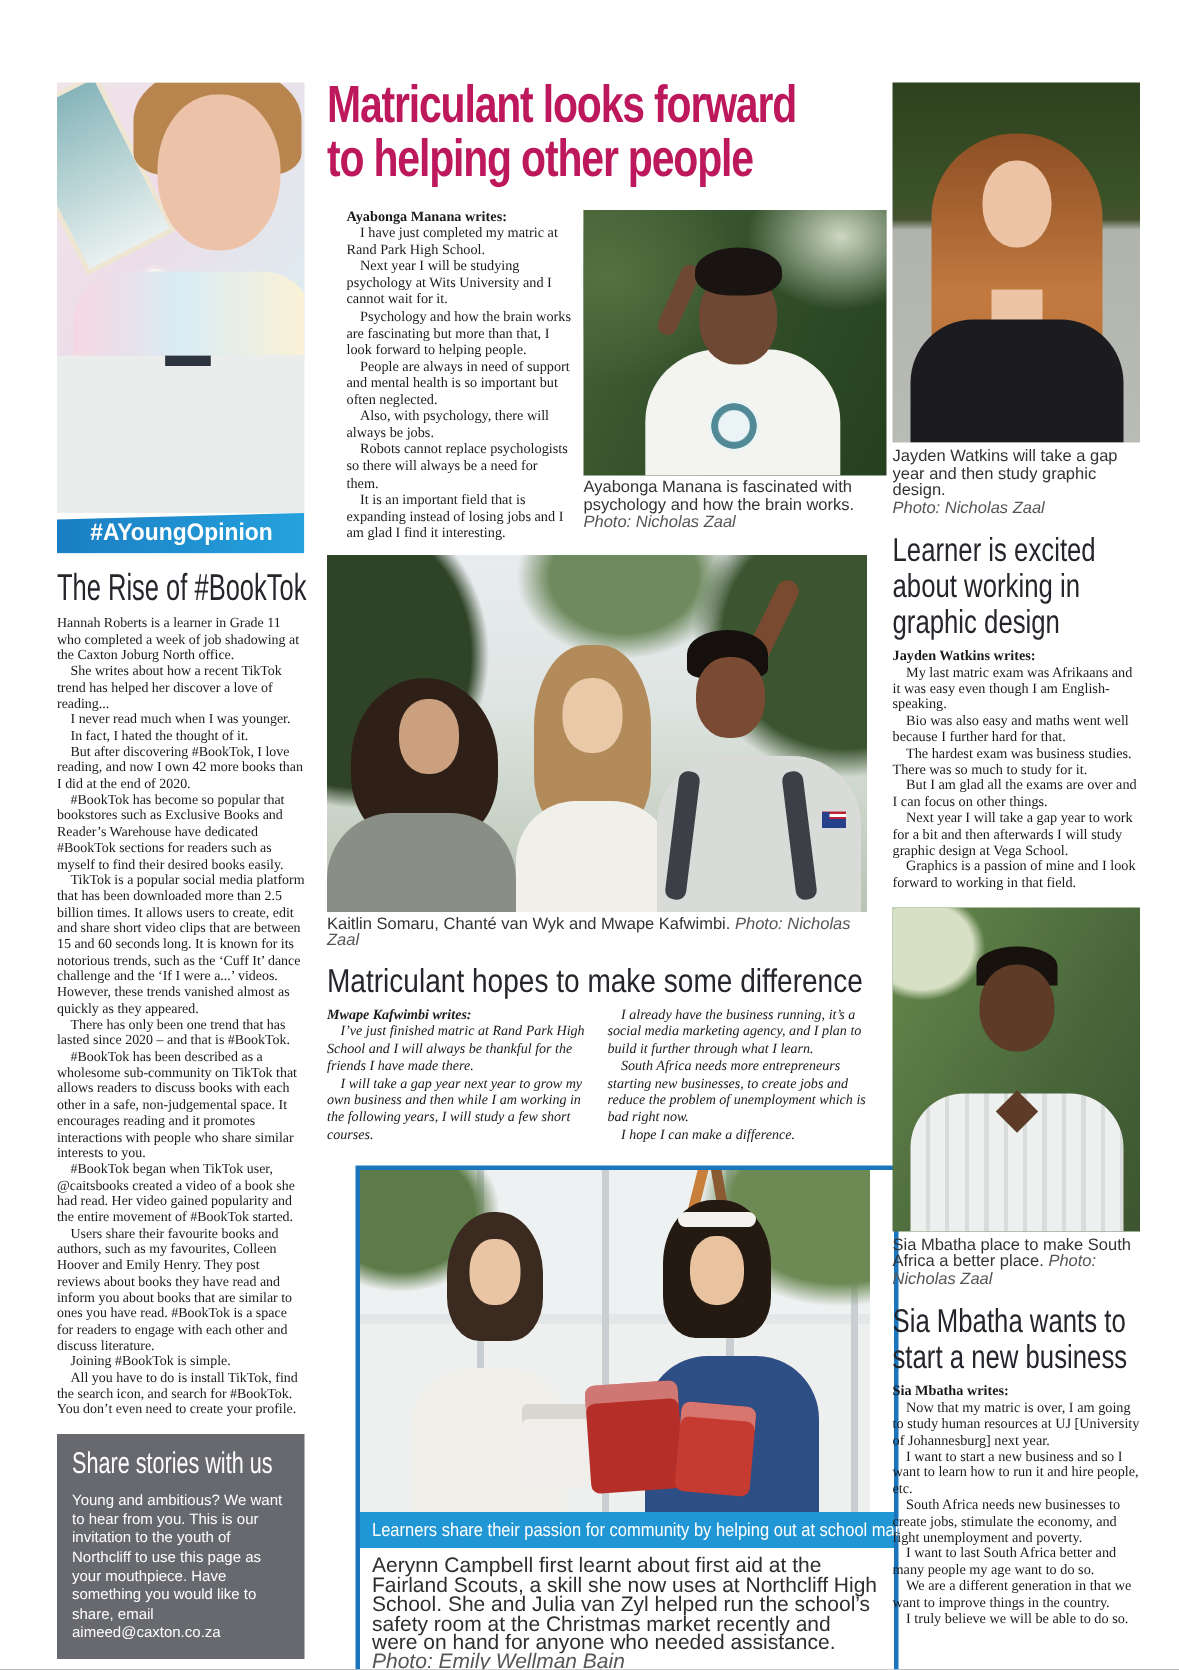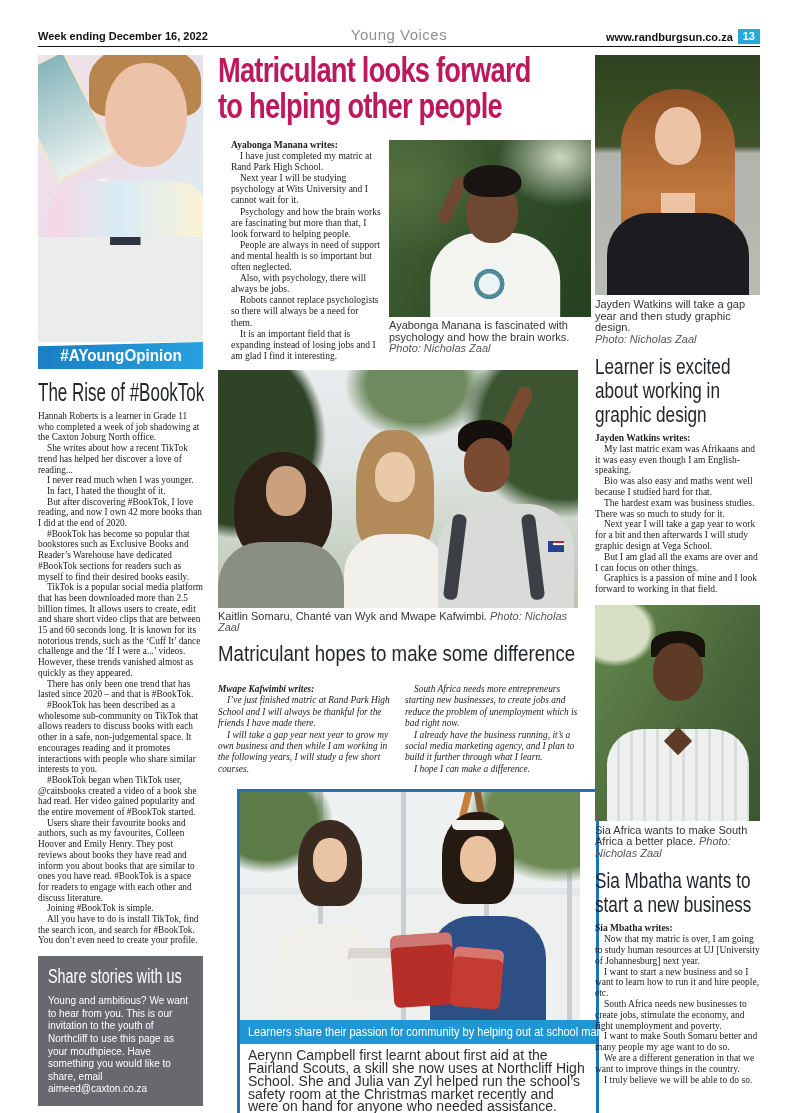--- a/index.html
+++ b/index.html
@@ -105,21 +105,21 @@
   .ph-group .g3arm { position:absolute; right:58px; top:14px; width:15px; height:72px; background:#7a4a30; border-radius:8px; transform:rotate(26deg); }
   .ph-group .g3hair { position:absolute; right:66px; bottom:156px; width:54px; height:32px; background:#15100d; border-radius:50% 50% 20% 20%; }
   .ph-group .g3face { position:absolute; right:68px; bottom:116px; width:46px; height:54px; background:#7a4a32; border-radius:46%; }
   .ph-group .g3body { position:absolute; right:4px; bottom:0; width:136px; height:104px; background:#d9dbd8; border-radius:46px 46px 0 0; }
   .ph-group .strap { position:absolute; right:116px; bottom:8px; width:14px; height:86px; background:#3c3f46; border-radius:6px; transform:rotate(7deg); }
   .ph-group .strap2 { right:38px; transform:rotate(-7deg); }
   .ph-group .flag { position:absolute; right:14px; bottom:56px; width:16px; height:11px;
     background:repeating-linear-gradient(#b23 0 2px,#fff 2px 4px); box-shadow:inset 5px -6px 0 0 #27408b; }
 
   .mid-caption { margin:3px 0 6px; }
-  .mid-h2-wrap { margin:8px 0 18px;text-align:center; }
+  .mid-h2-wrap { margin:8px 0 6px;text-align:center; }
   .row2 { display:flex; gap:14px; }
   .row2 .c { flex:1; }
 
   .market-box { margin:14px 0 0 19px; width:362px; border:3px solid #1b75bc; background:#fff; }
   .ph-market { width:340px; height:228px;
     background:
       radial-gradient(110px 90px at 8% 12%, #5d7b49 0 45%, rgba(0,0,0,0) 60%),
       radial-gradient(150px 110px at 94% 10%, #6d8a55 0 48%, rgba(0,0,0,0) 62%),
       repeating-linear-gradient(90deg, rgba(200,206,210,0) 0 78px, #c8ced2 78px 83px),
       linear-gradient(#eef1f2 0 42%, #e3e7e8 42% 45%, #eef0ef 45% 100%); }
@@ -160,28 +160,20 @@
   .ph-sia .face { position:absolute; left:50%; top:38px; transform:translateX(-50%); width:50px; height:58px; background:#5d3b27; border-radius:48%; }
   .ph-sia .shirt { position:absolute; left:50%; bottom:0; transform:translateX(-50%); width:142px; height:92px; border-radius:36px 36px 0 0;
     background:repeating-linear-gradient(90deg,#eef0ef 0 10px,#d9dcda 10px 13px); }
   .ph-sia .collar { position:absolute; left:50%; bottom:70px; transform:translateX(-50%) rotate(45deg); width:20px; height:20px; background:#5d3b27; }
 </style>
 </head>
 <body>
 
 <div class="page">
 
-  <div class="masthead">
-    <span class="date">Week ending December 16, 2022</span>
-    <span class="section">Young Voices</span>
-    <span class="right-wrap">
-      <span class="site">www.randburgsun.co.za</span>
-      <span class="pgnum">13</span>
-    </span>
-  </div>
 
   <div class="col-left">
     <div class="y-block">
       <div class="y-letter">Y</div>
       <div class="selfie photo">
         <div class="book"></div>
         <div class="hair"></div>
         <div class="face"></div>
         <div class="plush"></div>
         <div class="shirt"></div>
@@ -272,22 +264,22 @@
           <span class="cond mid-h2">Matriculant hopes to make some difference</span>
         </h2>
     </div>
     <div class="row2 article t-mid2">
       <div class="c">
         <p class="byline">Mwape Kafwimbi writes:</p>
         <p>I’ve just finished matric at Rand Park High School and I will always be thankful for the friends I have made there.</p>
         <p>I will take a gap year next year to grow my own business and then while I am working in the following years, I will study a few short courses.</p>
       </div>
       <div class="c">
+        <p>I already have the business running, it’s a social media marketing agency, and I plan to build it further through what I learn.</p>
         <p>South Africa needs more entrepreneurs starting new businesses, to create jobs and reduce the problem of unemployment which is bad right now.</p>
-        <p>I already have the business running, it’s a social media marketing agency, and I plan to build it further through what I learn.</p>
         <p>I hope I can make a difference.</p>
       </div>
     </div>
 
     <div class="market-box">
       <div class="photo ph-market">
         <div class="m1hair"></div>
         <div class="m1face"></div>
         <div class="m1body"></div>
         <div class="feather"></div>
@@ -322,45 +314,45 @@
       <em>Photo: Nicholas Zaal</em>
     </div>
     <div class="right-h2">
       <span class="cond">Learner is excited</span>
       <span class="cond">about working in</span>
       <span class="cond">graphic design</span>
     </div>
     <div class="article t-right">
       <p class="byline">Jayden Watkins writes:</p>
       <p>My last matric exam was Afrikaans and it was easy even though I am English-speaking.</p>
-      <p>Bio was also easy and maths went well because I studied hard for that.</p>
+      <p>Bio was also easy and maths went well because I further hard for that.</p>
       <p>The hardest exam was business studies. There was so much to study for it.</p>
+      <p>But I am glad all the exams are over and I can focus on other things.</p>
       <p>Next year I will take a gap year to work for a bit and then afterwards I will study graphic design at Vega School.</p>
-      <p>But I am glad all the exams are over and I can focus on other things.</p>
       <p>Graphics is a passion of mine and I look forward to working in that field.</p>
     </div>
 
     <div class="photo ph-sia">
       <div class="shirt"></div>
       <div class="collar"></div>
       <div class="hairc"></div>
       <div class="face"></div>
     </div>
     <div class="caption right-caption">
-      <span>Sia Africa wants to make South Africa a better place.</span>
+      <span>Sia Mbatha place to make South Africa a better place.</span>
       <em>Photo: Nicholas Zaal</em>
     </div>
     <div class="right-h2">
       <span class="cond">Sia Mbatha wants to</span>
       <span class="cond">start a new business</span>
     </div>
     <div class="article t-right">
       <p class="byline">Sia Mbatha writes:</p>
       <p>Now that my matric is over, I am going to study human resources at UJ [University of Johannesburg] next year.</p>
       <p>I want to start a new business and so I want to learn how to run it and hire people, etc.</p>
       <p>South Africa needs new businesses to create jobs, stimulate the economy, and fight unemployment and poverty.</p>
-      <p>I want to make South Somaru better and many people my age want to do so.</p>
+      <p>I want to last South Africa better and many people my age want to do so.</p>
       <p>We are a different generation in that we want to improve things in the country.</p>
       <p>I truly believe we will be able to do so.</p>
     </div>
   </div>
 
 </div>
 
 </body></html>

